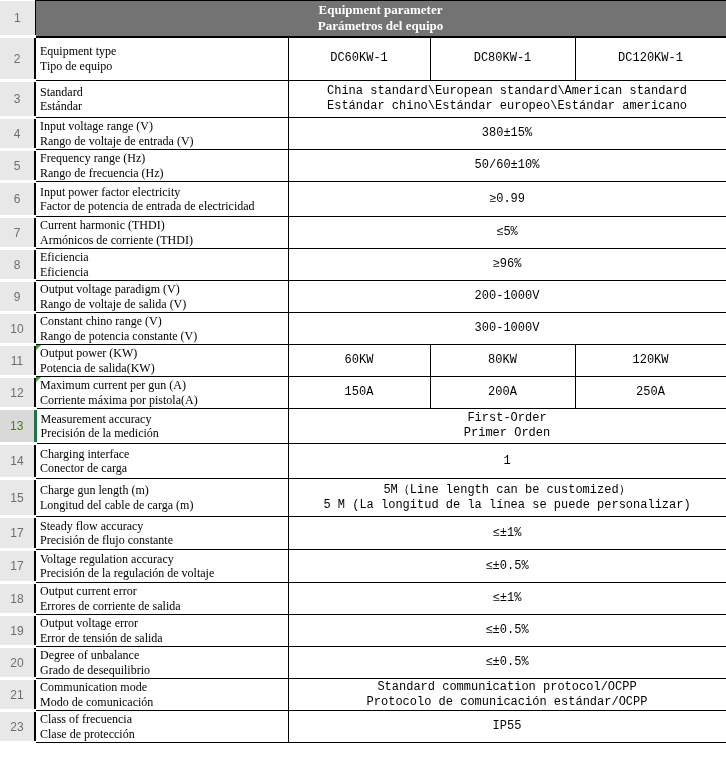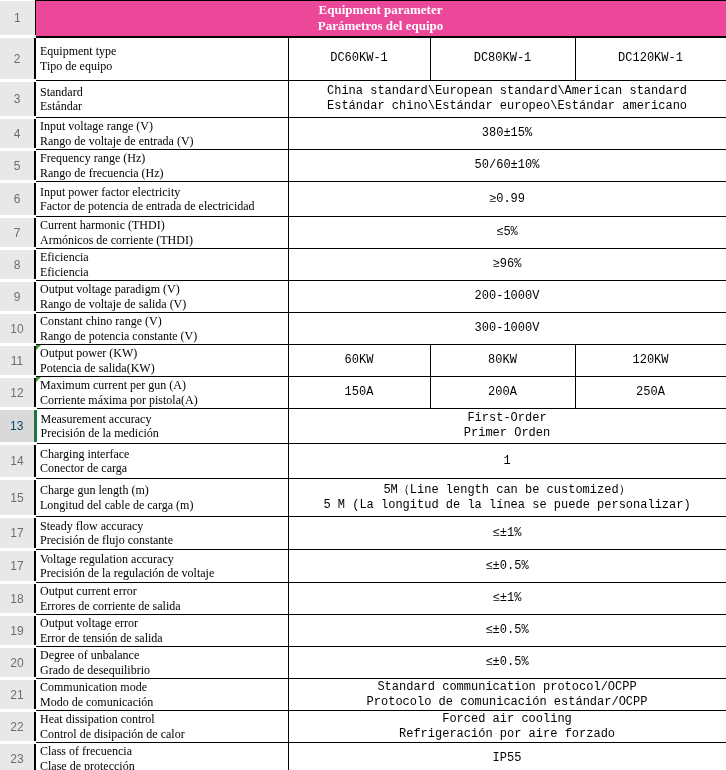--- a/index.html
+++ b/index.html
@@ -21,26 +21,26 @@
     background: #e8e8e8;
     border: none;
     border-bottom: 3px solid #ffffff;
     font-family: "Liberation Sans", sans-serif;
     font-size: 12px;
     color: #6e6e6e;
     text-align: center;
   }
   td.rowno.sel {
     background: #d9d9d9;
-    color: #0c4a6e;
+    color: #4d7c0f;
   }
 
   
   td.hdr {
-    background: #ec4899;
+    background: #737373;
     color: #ffffff;
     font-weight: bold;
     font-size: 13px;
     text-align: center;
     border: 1px solid #000;
     border-bottom: 2px solid #000;
     line-height: 16px;
   }
 
   
@@ -286,31 +286,20 @@
     <td class="param">
       <div class="line">Communication mode</div>
       <div class="line">Modo de comunicación</div>
     </td>
     <td class="val" colspan="3">
       <div>Standard communication protocol/OCPP</div>
       <div>Protocolo de comunicación estándar/OCPP</div>
     </td>
   </tr>
 
-  <tr style="height:32px">
-    <td class="rowno">22</td>
-    <td class="param">
-      <div class="line">Heat dissipation control</div>
-      <div class="line">Control de disipación de calor</div>
-    </td>
-    <td class="val" colspan="3">
-      <div>Forced air cooling</div>
-      <div>Refrigeración por aire forzado</div>
-    </td>
-  </tr>
 
   <tr style="height:31px">
     <td class="rowno">23</td>
     <td class="param">
       <div class="line">Class of frecuencia</div>
       <div class="line">Clase de protección</div>
     </td>
     <td class="val" colspan="3">IP55</td>
   </tr>
 

